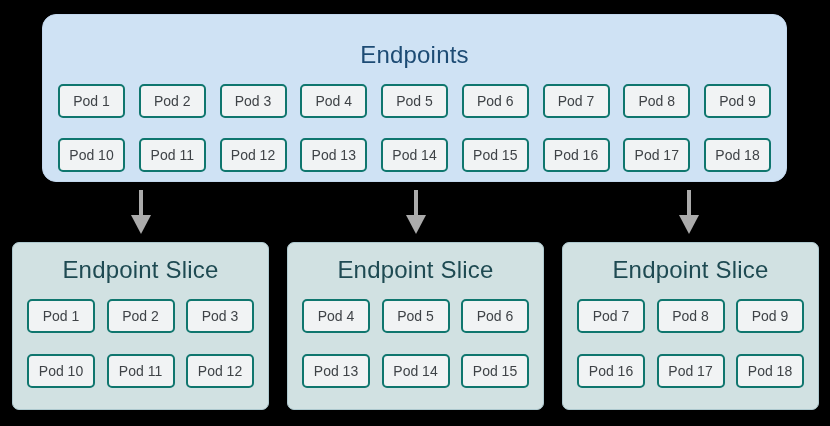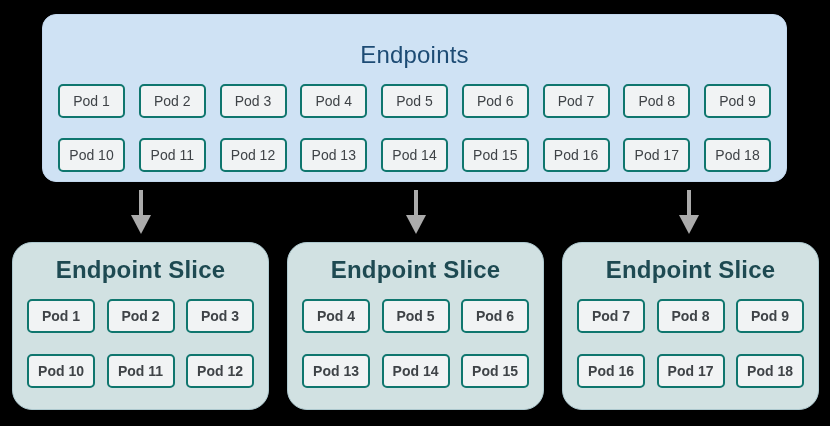--- a/index.html
+++ b/index.html
@@ -41,22 +41,21 @@
   .arrow-shaft { width:4px; height:25px; background:#ababab; }
   .arrow-head {
     width:0; height:0;
     border-left:10px solid transparent; border-right:10px solid transparent;
     border-top:19px solid #ababab;
   }
   
   .slice-box {
     position:absolute; top:242px; width:257px; height:168px;
     box-sizing:border-box; background:#d1e1e2; border:1px solid #aec9cf;
-    border-radius:20px;
-    font-weight:bold;
+    border-radius:7px;
   }
   .slice-box.s1 { left:12px; }
   .slice-box.s2 { left:287px; }
   .slice-box.s3 { left:562px; }
   .slice-title {
     position:absolute; top:13px; left:0; right:0; text-align:center;
     font-size:24px; letter-spacing:0.2px; color:#1e4a52;
   }
   .slice-box .pod-row { left:14px; right:14px; }
   .slice-box .row-1 { top:56px; }

